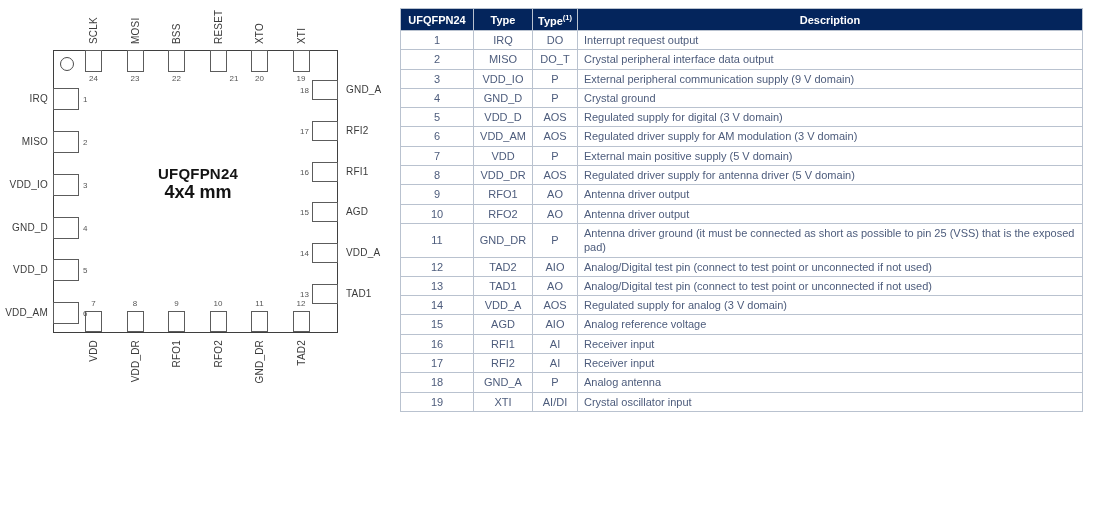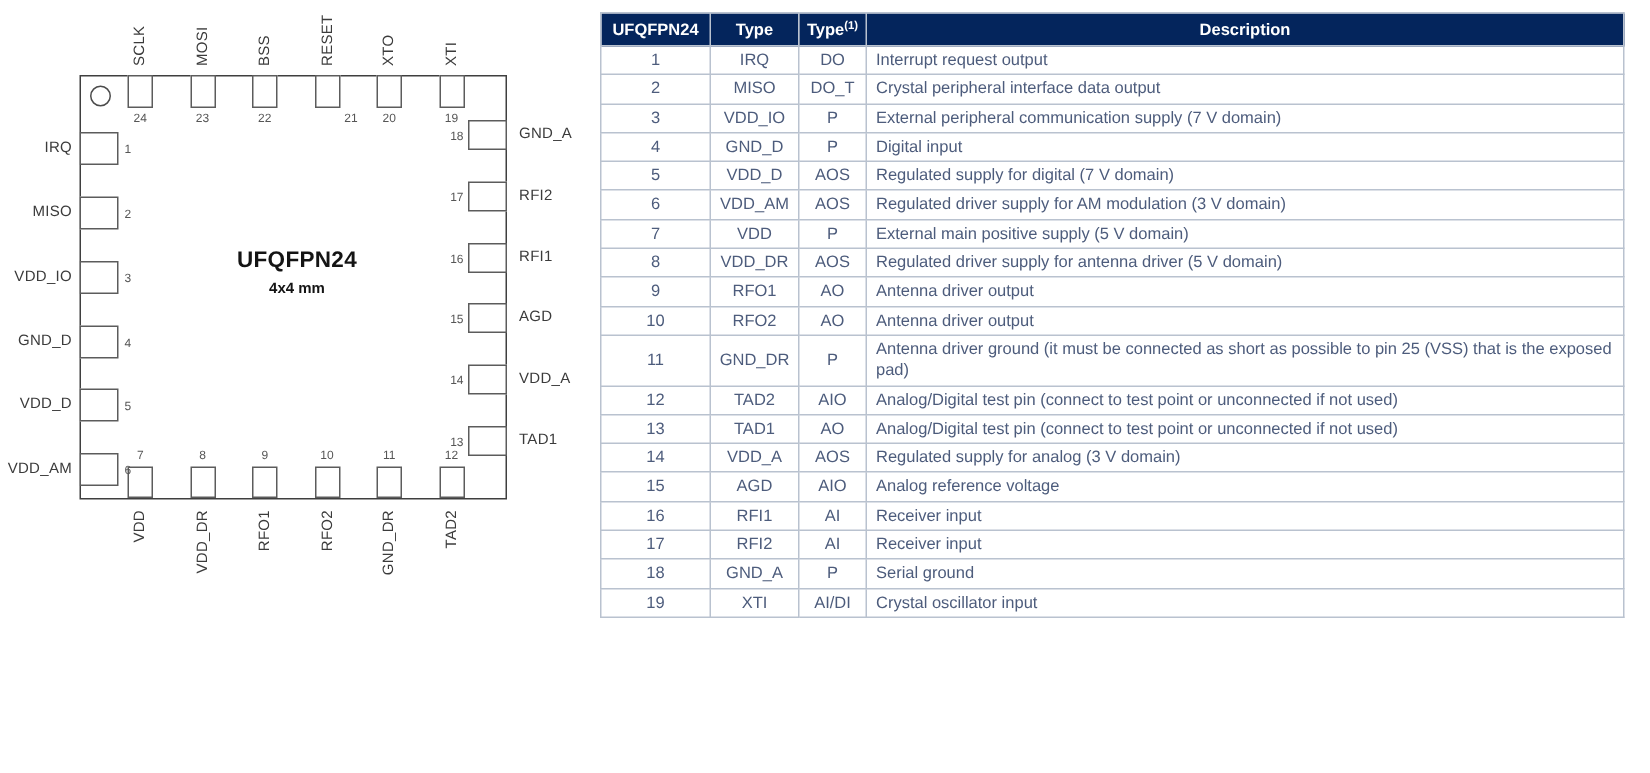--- a/index.html
+++ b/index.html
@@ -23,21 +23,21 @@
     border:1.5px dashed #4d4d4d;box-sizing:border-box;
   }
   .epadnum{
     position:absolute;right:5px;bottom:1px;font-size:8.5px;color:#4c4c4c;
   }
   .chiptitle{
     position:absolute;left:103px;top:164px;width:190px;text-align:center;
     color:#141414;font-weight:bold;line-height:19px;
   }
   .chiptitle .l1{font-size:15px;letter-spacing:0.2px;}
-  .chiptitle .l2{font-size:10px;}
+  .chiptitle .l2{font-size:18px;}
   .pad{
     position:absolute;background:#fff;border:1.4px solid #5c5c5c;box-sizing:border-box;
   }
   .num{position:absolute;font-size:8px;color:#565656;line-height:9px;}
   .lbl{position:absolute;font-size:10px;color:#3b3b3b;line-height:11px;letter-spacing:0.2px;white-space:nowrap;}
   .vlbl{
     position:absolute;font-size:10px;color:#3b3b3b;line-height:11px;letter-spacing:0.2px;
     transform:rotate(-90deg);transform-origin:0 0;white-space:nowrap;
   }
   
@@ -169,35 +169,35 @@
           <td class="c">2</td>
           <td class="c">MISO</td>
           <td class="c">DO_T</td>
           <td class="d">Crystal peripheral interface data output</td>
         </tr>
 
         <tr>
           <td class="c">3</td>
           <td class="c">VDD_IO</td>
           <td class="c">P</td>
-          <td class="d">External peripheral communication supply (7 V domain)</td>
+          <td class="d">External peripheral communication supply (9 V domain)</td>
         </tr>
 
         <tr>
           <td class="c">4</td>
           <td class="c">GND_D</td>
           <td class="c">P</td>
-          <td class="d">Digital input</td>
+          <td class="d">Crystal ground</td>
         </tr>
 
         <tr>
           <td class="c">5</td>
           <td class="c">VDD_D</td>
           <td class="c">AOS</td>
-          <td class="d">Regulated supply for digital (7 V domain)</td>
+          <td class="d">Regulated supply for digital (3 V domain)</td>
         </tr>
 
         <tr>
           <td class="c">6</td>
           <td class="c">VDD_AM</td>
           <td class="c">AOS</td>
           <td class="d">Regulated driver supply for AM modulation (3 V domain)</td>
         </tr>
 
         <tr>
@@ -274,21 +274,21 @@
           <td class="c">17</td>
           <td class="c">RFI2</td>
           <td class="c">AI</td>
           <td class="d">Receiver input</td>
         </tr>
 
         <tr>
           <td class="c">18</td>
           <td class="c">GND_A</td>
           <td class="c">P</td>
-          <td class="d">Serial ground</td>
+          <td class="d">Analog antenna</td>
         </tr>
 
         <tr>
           <td class="c">19</td>
           <td class="c">XTI</td>
           <td class="c">AI/DI</td>
           <td class="d">Crystal oscillator input</td>
         </tr>
       </tbody>
   </table>

